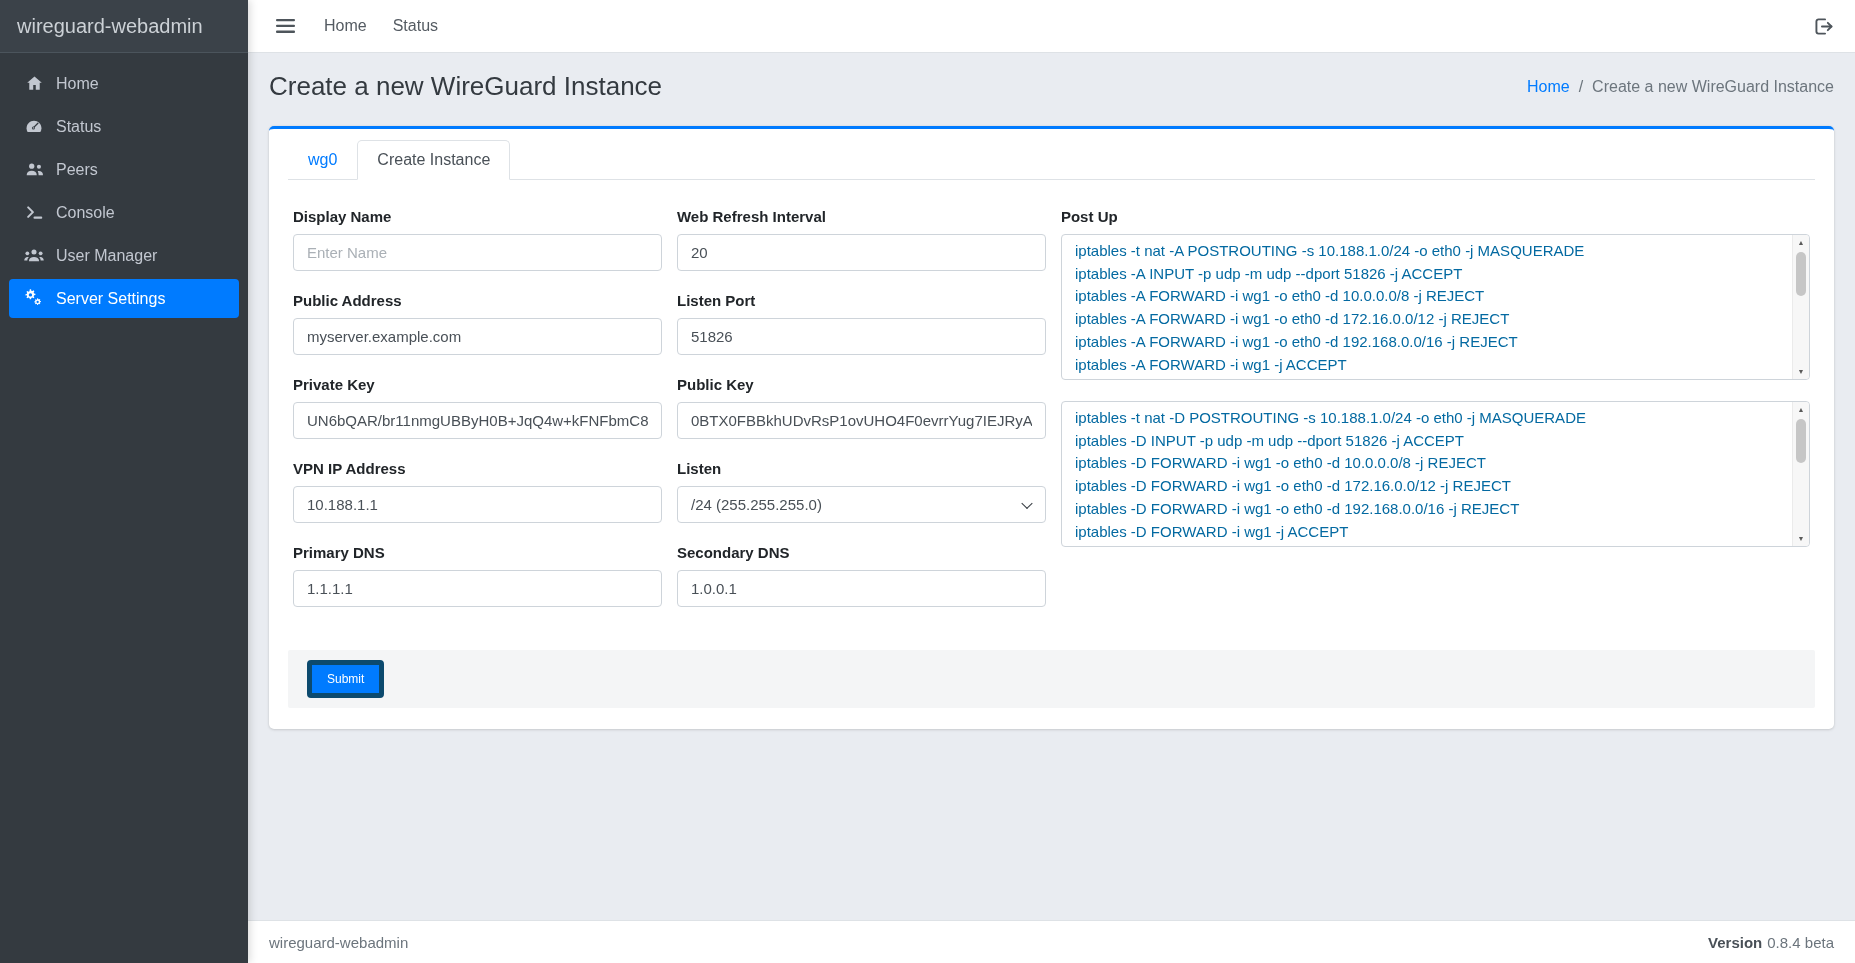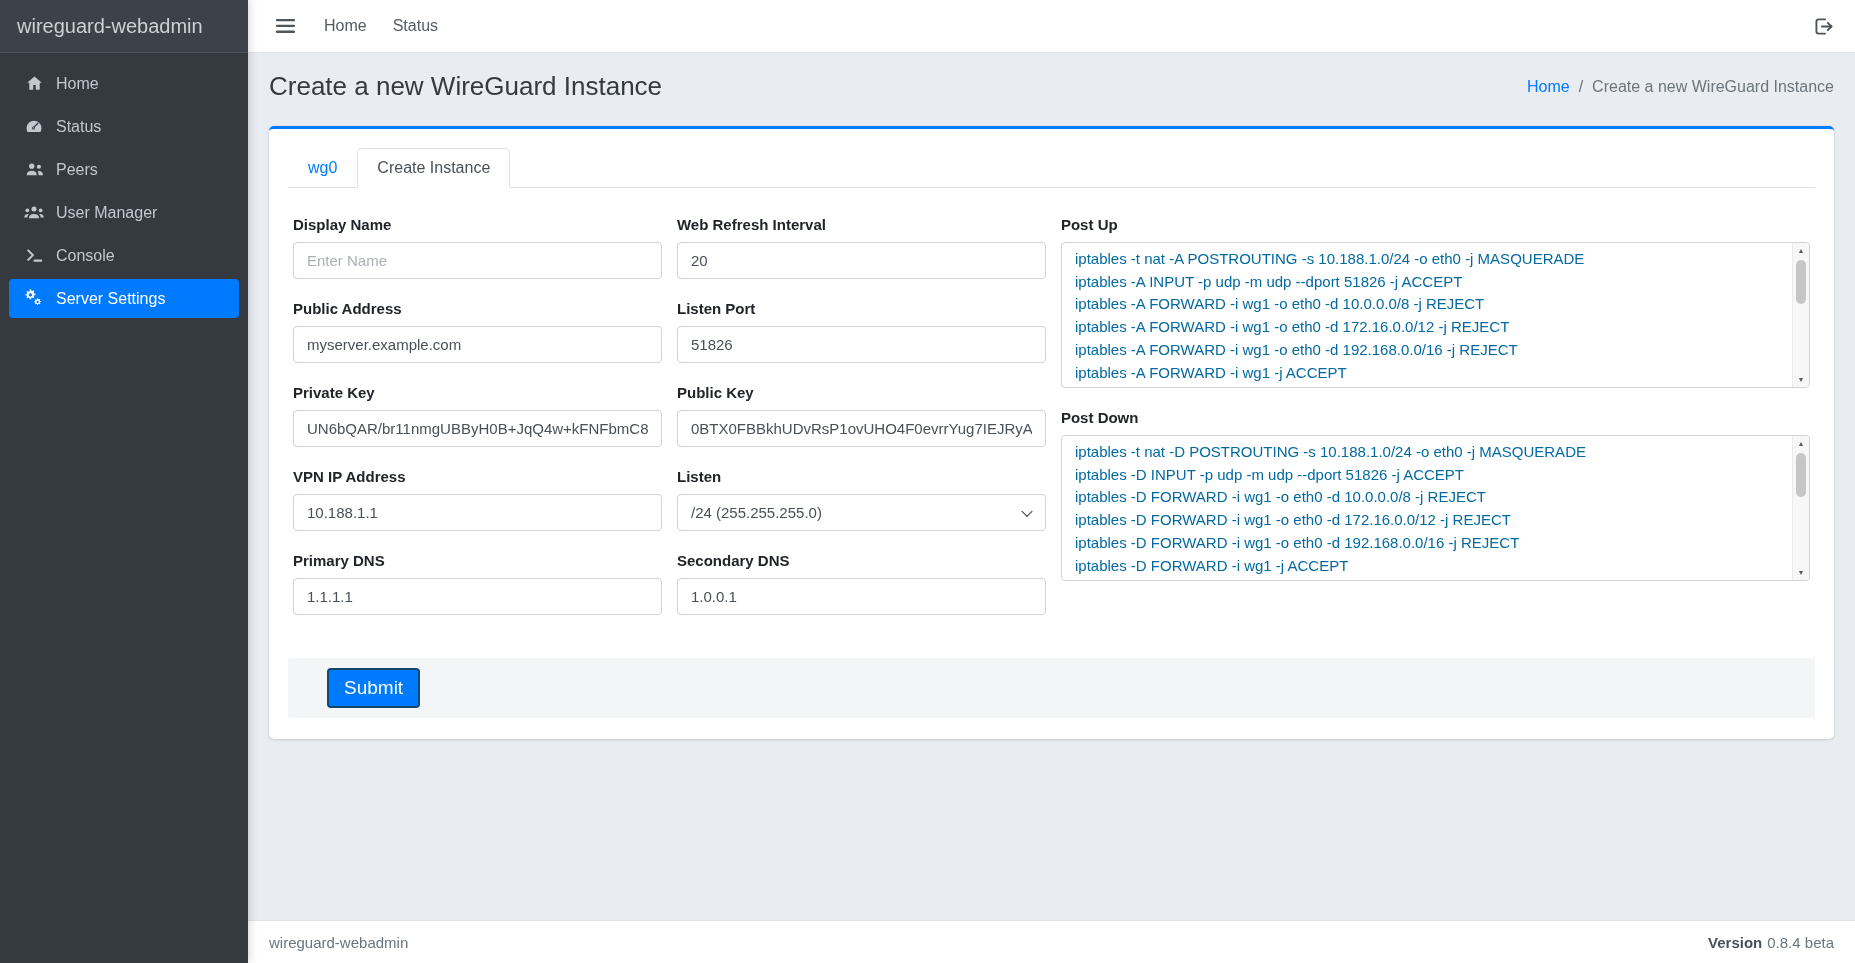--- a/index.html
+++ b/index.html
@@ -61,21 +61,21 @@
   .breadcrumb .bc-link { color: #007bff; text-decoration: none; cursor: pointer; }
 
   
   .card {
     margin: 0 21px 24px;
     background: #fff;
     border-top: 3px solid #007bff;
     border-radius: 5px;
     box-shadow: 0 1px 3px rgba(0,0,0,.13), 0 0 2px rgba(0,0,0,.08);
   }
-  .card-body { padding: 19px 19px 21px; }
+  .card-body { padding: 11px 19px 21px; }
 
   .tabs { display: flex; border-bottom: 1px solid #dee2e6; }
   .tab {
     padding: 10px 19px; font-size: 16px; cursor: pointer;
     color: #007bff; border: 1px solid transparent; margin-bottom: -1px;
     border-radius: 5px 5px 0 0; text-decoration: none;
   }
   .tab.active { color: #495057; background: #fff; border-color: #dee2e6 #dee2e6 #fff #dee2e6; }
 
   .form-area { padding: 28px 5px 0; }
@@ -113,22 +113,22 @@
     position: absolute; top: 0; right: 0; bottom: 0; width: 17px;
     background: #f7f7f7; border-left: 1px solid #ebebeb;
     display: flex; flex-direction: column; border-radius: 0 3px 3px 0;
   }
   .fsb-btn { height: 15px; display: flex; align-items: center; justify-content: center; font-size: 7px; color: #5a5a5a; cursor: pointer; }
   .fsb-track { flex: 1; position: relative; }
   .fsb-thumb { position: absolute; top: 2px; left: 3px; right: 3px; height: 44px; background: #c6c6c6; border-radius: 5px; cursor: pointer; }
 
   .submit-strip { background: #f4f5f6; border-radius: 2px; margin-top: 22px; padding: 10px 19px; }
   .submit-btn {
-    background: #007bff; color: #fff; border: 2px solid #0c4a6e; border-radius: 4px;
-    font-family: inherit; font-size: 19px; padding: 7px 15px; cursor: pointer; margin-left: 20px;
+    background: #007bff; color: #fff; border: 5px solid #0c4a6e; border-radius: 4px;
+    font-family: inherit; font-size: 12px; padding: 7px 15px; cursor: pointer;
   }
 
   
   .footer {
     height: 43px; flex-shrink: 0;
     background: #fff; border-top: 1px solid #dee2e6;
     display: flex; align-items: center; justify-content: space-between;
     padding: 0 21px; font-size: 15px; color: #6c757d;
   }
   .version-label { font-weight: bold; color: #495057; margin-right: 5px; }
@@ -166,44 +166,44 @@
       <a class="nav-item">
         <span class="nav-icon">
           <svg width="21" height="19" viewBox="0 0 24 24" fill="currentColor">
               <circle cx="8.5" cy="7.8" r="3.3"></circle>
               <path d="M2.2 19.3v-.7c0-3 2.8-5 6.3-5s6.3 2 6.3 5v.7z"></path>
               <circle cx="17.6" cy="8.5" r="2.6"></circle>
               <path d="M16.1 13.9c.5-.1.9-.1 1.5-.1 2.9 0 5 1.7 5 4.2v1.3h-5.4c0-2-.4-3.9-1.1-5.4z"></path>
             </svg>
         </span>
         <span>Peers</span>
+      </a>
+
+      <a class="nav-item">
+        <span class="nav-icon">
+          <svg width="19" height="19" viewBox="0 0 24 24" fill="none" stroke="currentColor" stroke-width="2.6" stroke-linecap="round" stroke-linejoin="round">
+              <path d="m4 5.5 6 6-6 6"></path>
+              <path d="M12 18.5h8.5"></path>
+            </svg>
+        </span>
+        <span>Console</span>
       </a>
 
       <a class="nav-item">
         <span class="nav-icon">
           <svg width="22" height="19" viewBox="0 0 26 24" fill="currentColor">
               <circle cx="13" cy="7.6" r="3.2"></circle>
               <path d="M6.6 19.4v-.6c0-3 2.7-5 6.4-5s6.4 2 6.4 5v.6z"></path>
               <circle cx="4.6" cy="9.3" r="2.4"></circle>
               <path d="M.7 18.3v-.4c0-2.3 1.8-3.9 4.3-4.1.6 0 1.1.1 1.6.2-1.3 1.2-2 2.7-2 4.3z"></path>
               <circle cx="21.4" cy="9.3" r="2.4"></circle>
               <path d="M25.3 18.3v-.4c0-2.3-1.8-3.9-4.3-4.1-.6 0-1.1.1-1.6.2 1.3 1.2 2 2.7 2 4.3z"></path>
             </svg>
         </span>
         <span>User Manager</span>
-      </a>
-
-      <a class="nav-item">
-        <span class="nav-icon">
-          <svg width="19" height="19" viewBox="0 0 24 24" fill="none" stroke="currentColor" stroke-width="2.6" stroke-linecap="round" stroke-linejoin="round">
-              <path d="m4 5.5 6 6-6 6"></path>
-              <path d="M12 18.5h8.5"></path>
-            </svg>
-        </span>
-        <span>Console</span>
       </a>
 
       <a class="nav-item active">
         <span class="nav-icon">
           <svg width="20" height="19" viewBox="0 0 24 24" fill="currentColor">
               <defs>
                 <path id="gearp" fill-rule="evenodd" d="M10.9 2.5h2.2l.45 2.25a7.6 7.6 0 0 1 1.77.73l1.9-1.27 1.56 1.56-1.27 1.9c.32.55.57 1.14.73 1.77l2.26.46v2.2l-2.26.46a7.6 7.6 0 0 1-.73 1.77l1.27 1.9-1.56 1.56-1.9-1.27a7.6 7.6 0 0 1-1.77.73l-.45 2.25h-2.2l-.45-2.25a7.6 7.6 0 0 1-1.77-.73l-1.9 1.27-1.56-1.56 1.27-1.9a7.6 7.6 0 0 1-.73-1.77L3.5 13.1v-2.2l2.26-.46c.16-.63.41-1.22.73-1.77l-1.27-1.9 1.56-1.56 1.9 1.27a7.6 7.6 0 0 1 1.77-.73z M12 9.1a2.9 2.9 0 1 0 0 5.8 2.9 2.9 0 0 0 0-5.8z"></path>
               </defs>
               <use href="#gearp" transform="matrix(.74 0 0 .74 -1.4 -1.4)"></use>
               <use href="#gearp" transform="matrix(.5 0 0 .5 10.6 10.4)"></use>
@@ -324,21 +324,20 @@
                     <div class="fsb">
                       <div class="fsb-btn">▲</div>
                       <div class="fsb-track">
                         <div class="fsb-thumb"></div>
                       </div>
                       <div class="fsb-btn">▼</div>
                     </div>
                   </div>
                 </div>
                 <div class="form-group">
-                  <label class="form-label">Post Down</label>
                   <div class="scrollbox">
                     <div class="scrollbox-text">iptables -t nat -D POSTROUTING -s 10.188.1.0/24 -o eth0 -j MASQUERADE
 iptables -D INPUT -p udp -m udp --dport 51826 -j ACCEPT
 iptables -D FORWARD -i wg1 -o eth0 -d 10.0.0.0/8 -j REJECT
 iptables -D FORWARD -i wg1 -o eth0 -d 172.16.0.0/12 -j REJECT
 iptables -D FORWARD -i wg1 -o eth0 -d 192.168.0.0/16 -j REJECT
 iptables -D FORWARD -i wg1 -j ACCEPT</div>
                     <div class="fsb">
                       <div class="fsb-btn">▲</div>
                       <div class="fsb-track">

